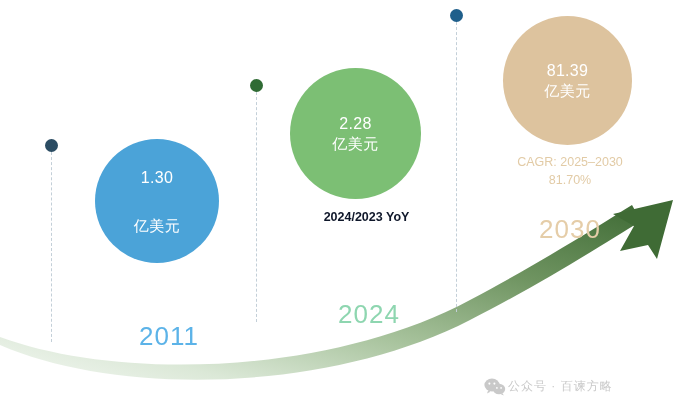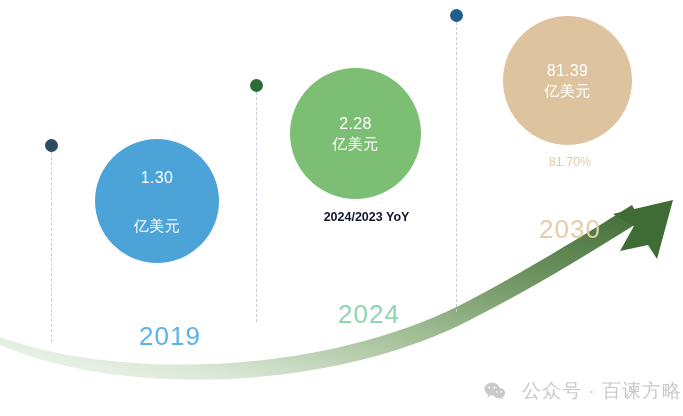--- a/index.html
+++ b/index.html
@@ -67,24 +67,23 @@
   .year {
     position: absolute;
     font-size: 26px;
     letter-spacing: 1px;
     white-space: nowrap;
   }
   
   .watermark {
     position: absolute;
     display: flex;
-    align-items: center;
-    gap: 16px;
+    gap: 2px;
     color: #c9c9c9;
-    font-size: 19px;
+    font-size: 12px;
     letter-spacing: 1px;
     white-space: nowrap;
   }
   .watermark .wicon { display: block; }
 </style>
 </head>
 <body>
 
 <div id="canvas">
 
@@ -115,36 +114,37 @@
   <div class="guide" style="left:256px; top:92px; height:230px;"></div>
   <div class="pin" style="left:250px; top:79px; background:#2f6b34;"></div>
 
   <div class="guide" style="left:456px; top:22px; height:290px;"></div>
   <div class="pin" style="left:450px; top:9px; background:#1f5f8b;"></div>
 
   <div class="bubble" style="left:95px; top:139px; width:124px; height:124px; background:#4ba3d8;gap:28px;">
     <span class="val">1.30</span>
     <span class="unit">亿美元</span>
   </div>
-  <div class="year" style="left:139px; top:321px; color:#5cb3e8;">2019</div>
+  <div class="year" style="left:139px; top:321px; color:#5cb3e8;">2011</div>
 
   <div class="bubble" style="left:290px; top:68px; width:131px; height:131px; background:#7cbf74;">
     <span class="val">2.28</span>
     <span class="unit">亿美元</span>
   </div>
   <div class="caption bold" style="left:294px; top:208px; width:145px; color:#0f172a;">
     <div>2024/2023 YoY</div>
   </div>
   <div class="year" style="left:338px; top:299px; color:#8ed6b0;">2024</div>
 
   <div class="bubble" style="left:503px; top:16px; width:129px; height:129px; background:#ddc39e;">
     <span class="val">81.39</span>
     <span class="unit">亿美元</span>
   </div>
   <div class="caption" style="left:495px; top:153px; width:150px; color:#e2cba6;">
+    <div>CAGR: 2025–2030</div>
     <div>81.70%</div>
   </div>
   <div class="year" style="left:539px; top:214px; color:#e5cda8;">2030</div>
 
   <div class="watermark" style="left:484px; top:378px;">
     <svg class="wicon" width="22" height="18" viewBox="0 0 22 18">
       <ellipse cx="8" cy="7" rx="7.6" ry="6.4" fill="#c9c9c9"></ellipse>
       <path d="M4.2 12.2 L3.0 15.4 L6.4 13.7 Z" fill="#c9c9c9"></path>
       <circle cx="5.4" cy="5.6" r="1.05" fill="#ffffff"></circle>
       <circle cx="10.4" cy="5.6" r="1.05" fill="#ffffff"></circle>

